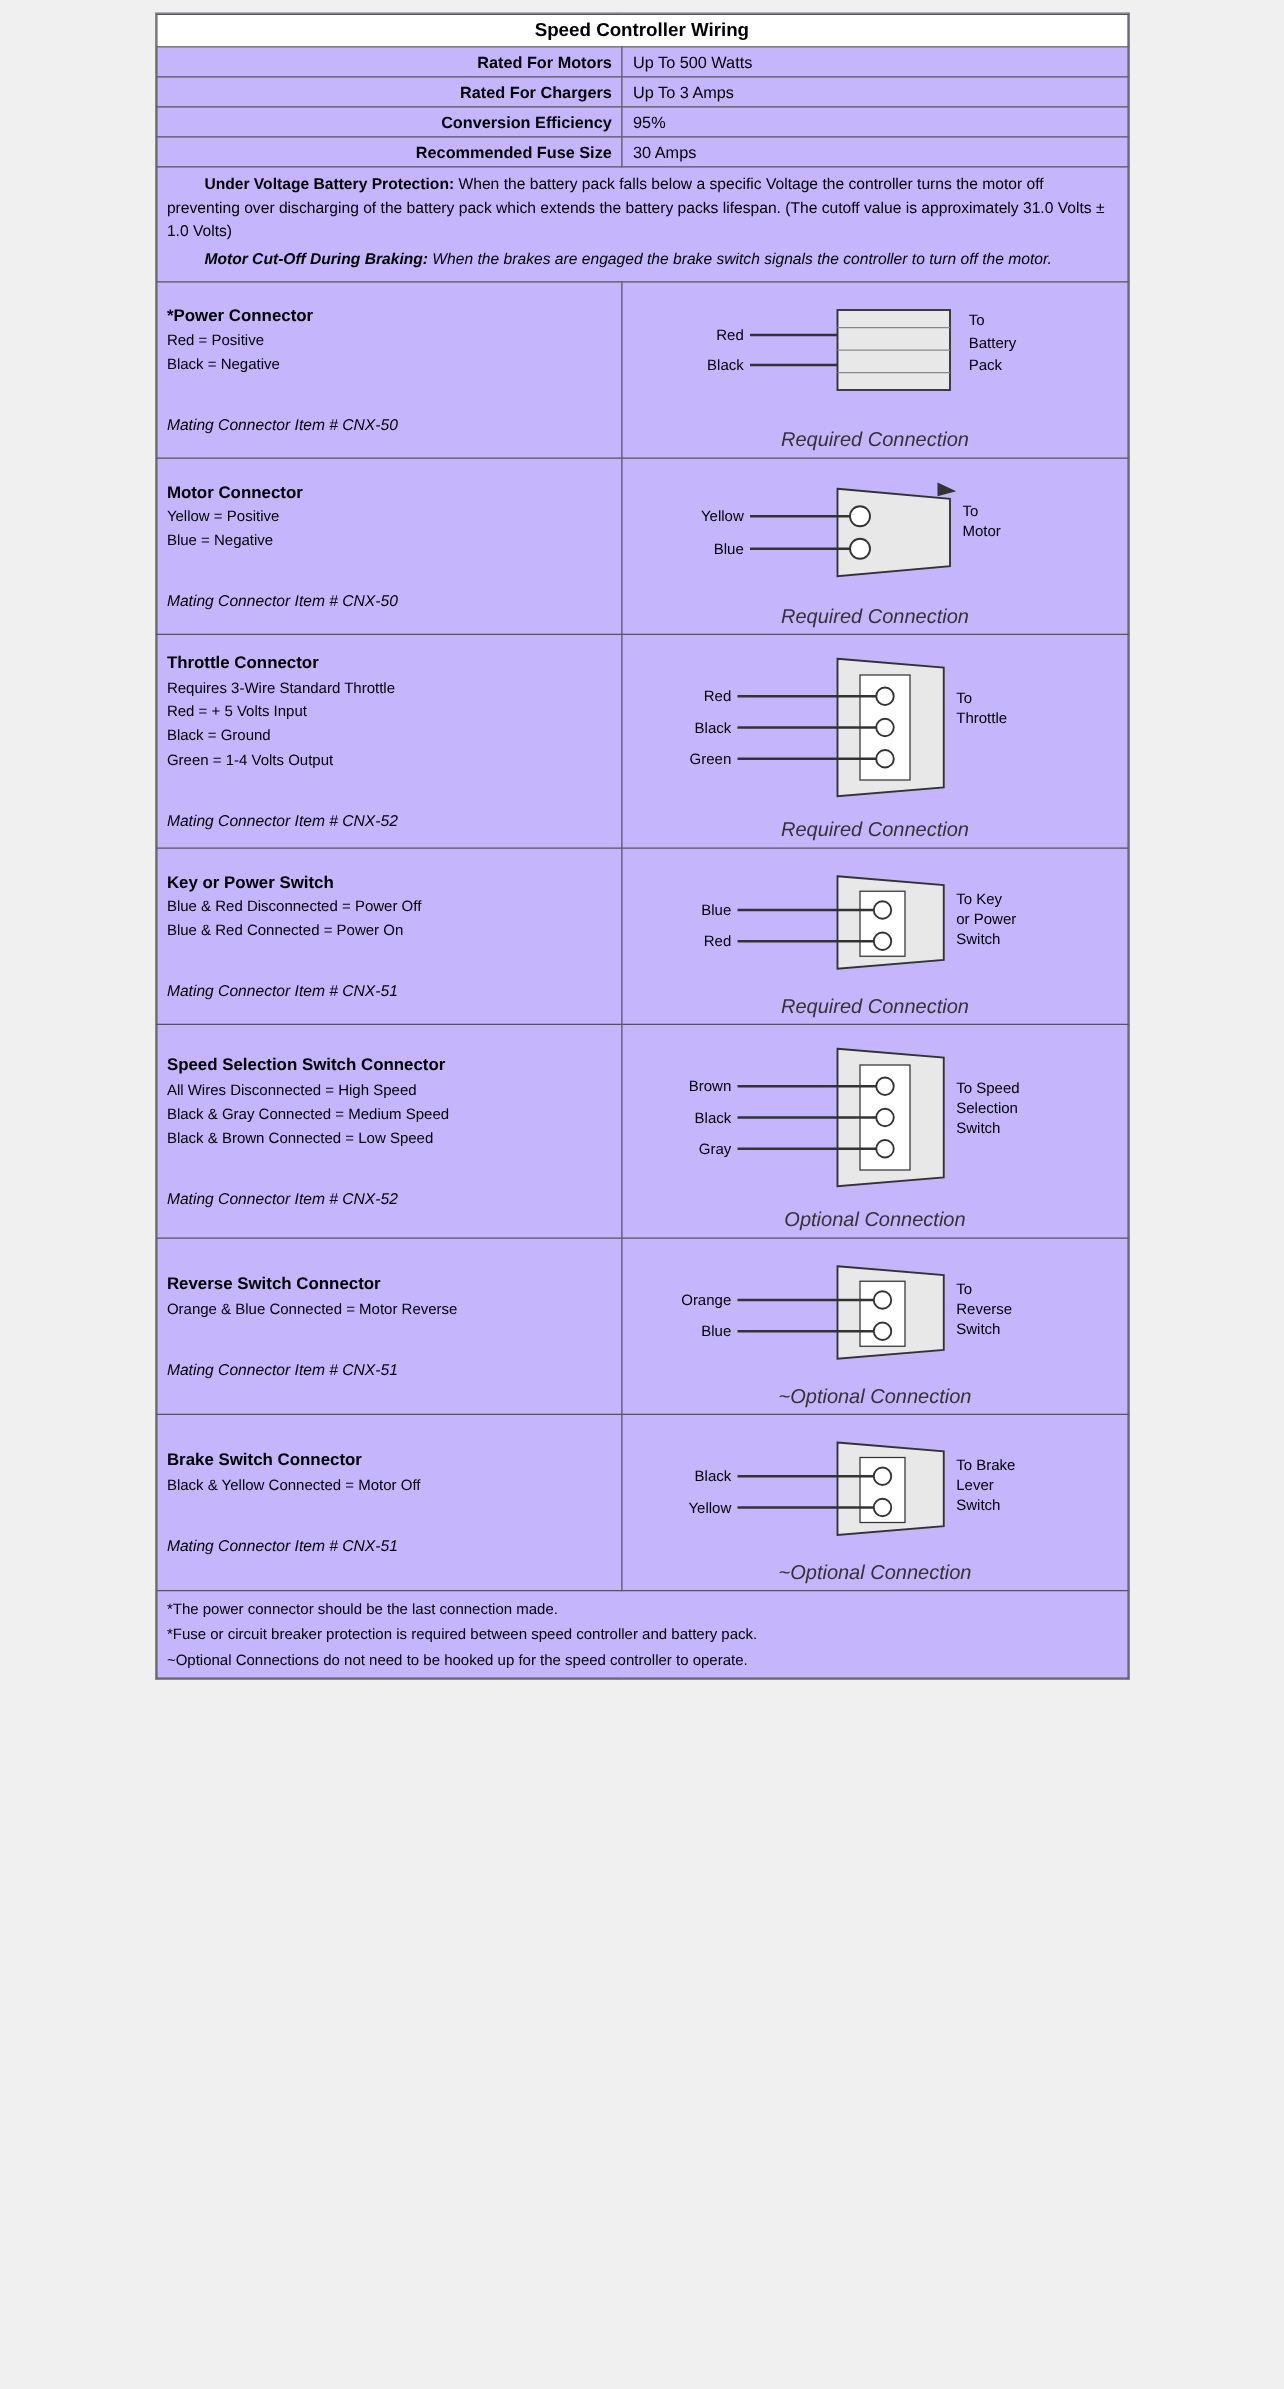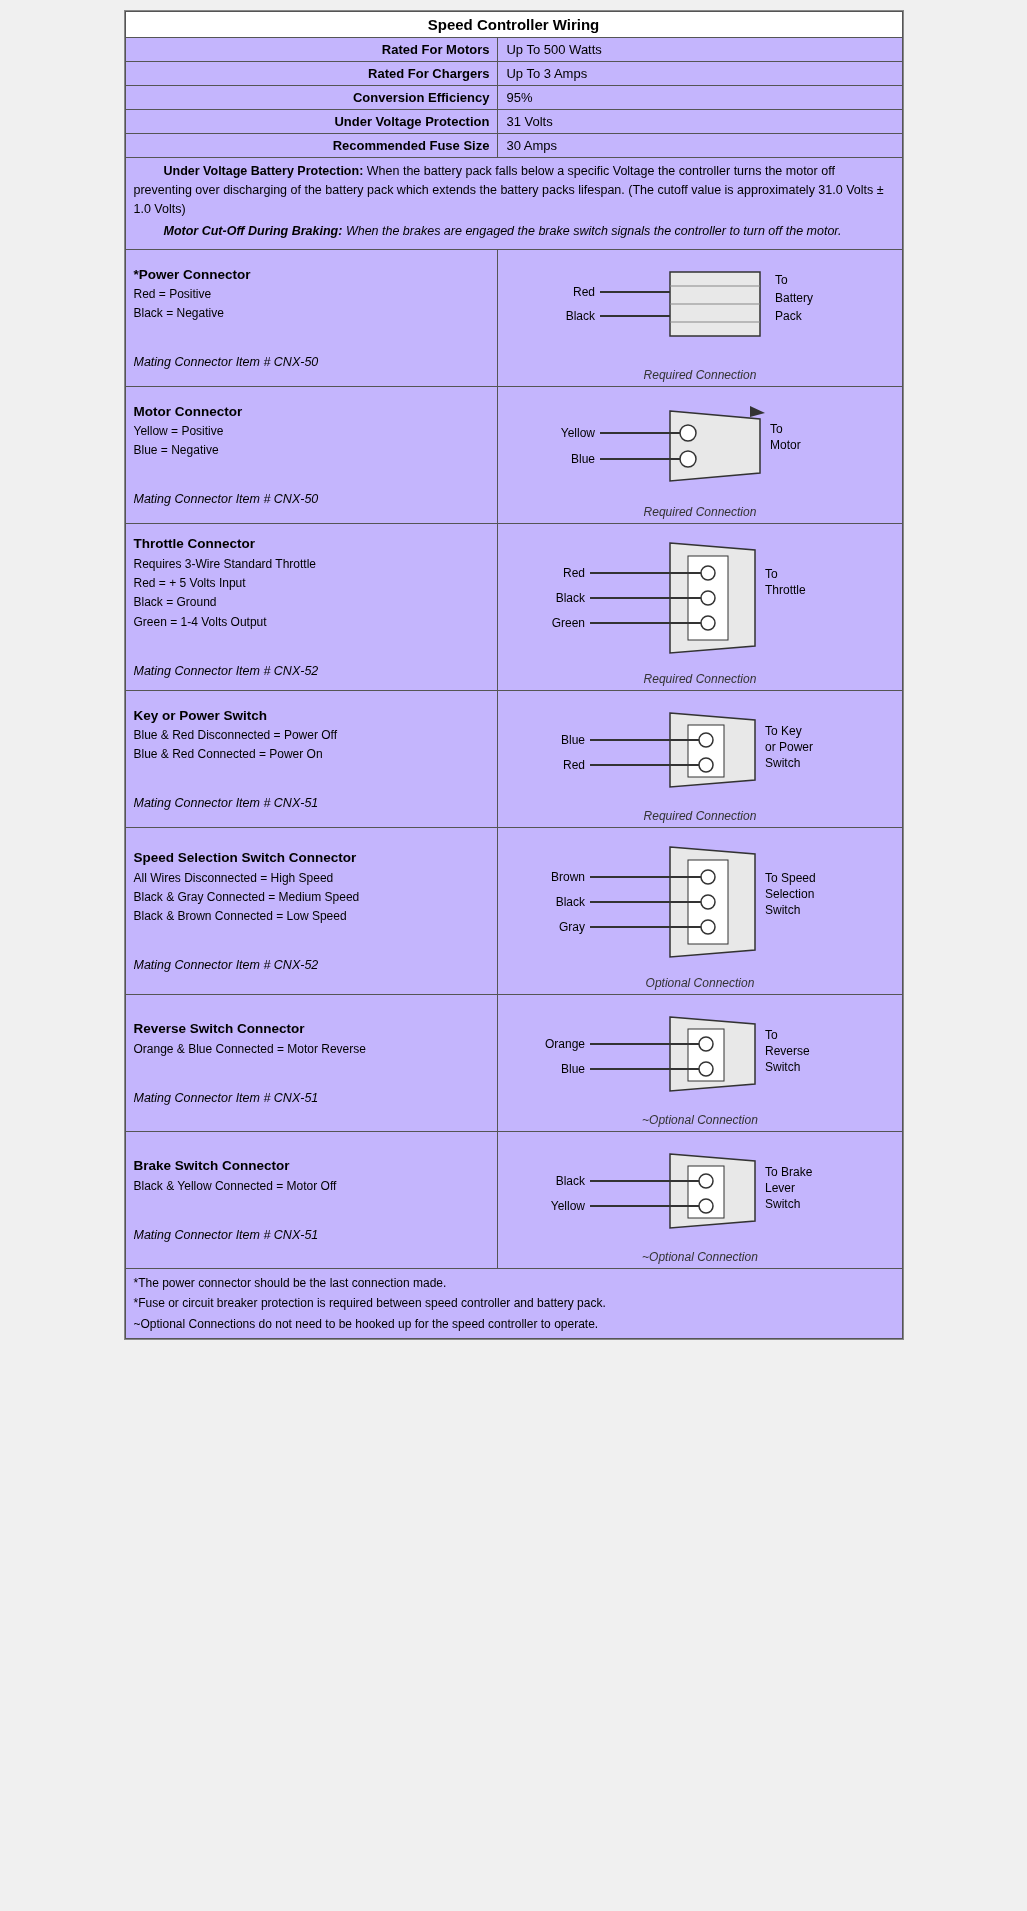--- a/index.html
+++ b/index.html
@@ -69,21 +69,21 @@
     .connector-label {
       font-size: 12px;
     }
     .mating {
       margin-top: 8px;
       font-style: italic;
       font-size: 12.5px;
     }
     .req-label {
       text-align: center;
-      font-size: 12px;
+      font-size: 16px;
       margin-top: 4px;
       font-style: italic;
       color: #333;
     }
     
     .diagram-wrap {
       display: flex;
       flex-direction: column;
       align-items: center;
     }
@@ -113,24 +113,20 @@
   </tr>
         <tr>
     <td class="spec-label">Rated For Chargers</td>
     <td class="spec-value">Up To 3 Amps</td>
   </tr>
         <tr>
     <td class="spec-label">Conversion Efficiency</td>
     <td class="spec-value">95%</td>
   </tr>
         <tr>
-    <td class="spec-label">Under Voltage Protection</td>
-    <td class="spec-value">31 Volts</td>
-  </tr>
-        <tr>
     <td class="spec-label">Recommended Fuse Size</td>
     <td class="spec-value">30 Amps</td>
   </tr>
       </tbody>
 
     <tbody>
         <tr>
       <td colspan="2" class="notes-cell" id="notes-cell">
             <p style="margin-bottom: 4px;"><b>Under Voltage Battery Protection:</b><span> When the battery pack falls below a specific Voltage the controller turns the motor off preventing over discharging of the battery pack which extends the battery packs lifespan. (The cutoff value is approximately 31.0 Volts ± 1.0 Volts)</span></p>
             <p style="margin-bottom: 4px; font-style: italic;"><b>Motor Cut-Off During Braking:</b><span> When the brakes are engaged the brake switch signals the controller to turn off the motor.</span></p>

